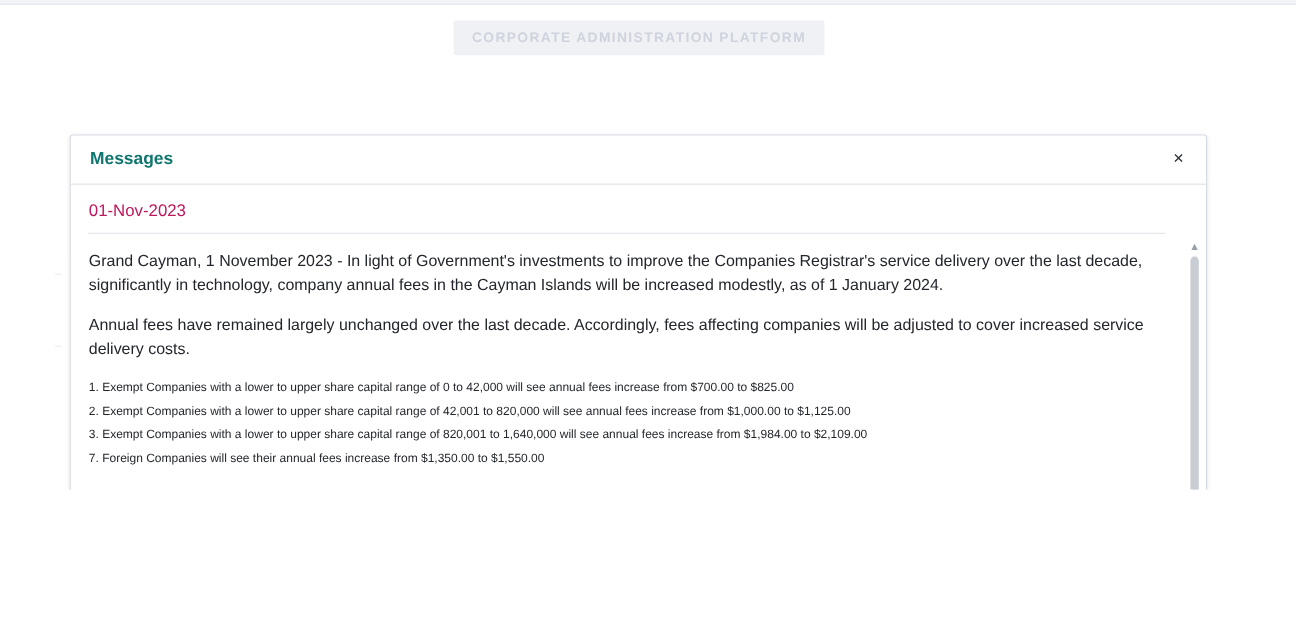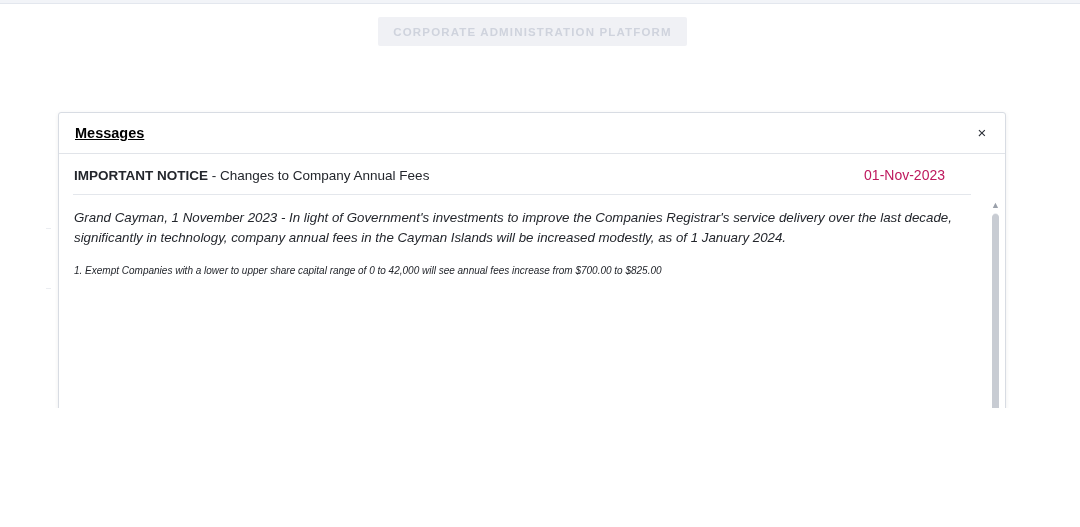--- a/index.html
+++ b/index.html
@@ -75,22 +75,21 @@
     height: 41px;
     border-bottom: 1px solid #e1e4e9;
     display: flex;
     align-items: center;
     box-sizing: border-box;
     padding: 0 16px;
   }
   .modal-title {
     font-size: 14.5px;
     font-weight: bold;
-    color: #000000;
-    text-decoration: underline;
+    color: #0f766e;
   }
   .close-btn {
     position: absolute;
     right: 14px;
     top: 11px;
     width: 18px;
     height: 18px;
     line-height: 18px;
     text-align: center;
     font-size: 15px;
@@ -125,21 +124,20 @@
     font-size: 14px;
     color: #be185d;
     white-space: nowrap;
     padding-right: 12px;
   }
   .msg-content {
     padding: 13px 18px 0 1px;
     font-size: 13.3px;
     line-height: 19.5px;
     color: #23262c;
-    font-style: italic;
   }
   .msg-content p {
     margin: 0 0 14px 0;
   }
   .msg-content p.tight { margin-bottom: 13px; }
   .fee-list {
     margin: 0;
     padding: 0;
     list-style: none;
   }
@@ -205,28 +203,31 @@
   <div class="modal">
 
     <div class="modal-header">
       <div class="modal-title">Messages</div>
       <button class="close-btn">×</button>
     </div>
 
     <div class="modal-body">
 
       <div class="msg-head">
-        <div class="msg-subject"><b>IMPORTANT NOTICE</b><span> - Changes to Company Annual Fees</span></div>
         <div class="msg-date">01-Nov-2023</div>
       </div>
 
       <div class="msg-content">
         <p>Grand Cayman, 1 November 2023 - In light of Government's investments to improve the Companies Registrar's service delivery over the last decade, significantly in technology, company annual fees in the Cayman Islands will be increased modestly, as of 1 January 2024.</p>
+        <p>Annual fees have remained largely unchanged over the last decade.  Accordingly, fees affecting companies will be adjusted to cover increased service delivery costs.</p>
         <ul class="fee-list">
           <li>1. Exempt Companies with a lower to upper share capital range of 0 to 42,000 will see annual fees increase from $700.00 to $825.00</li>
+          <li>2. Exempt Companies with a lower to upper share capital range of 42,001 to 820,000 will see annual fees increase from $1,000.00 to $1,125.00</li>
+          <li>3. Exempt Companies with a lower to upper share capital range of 820,001 to 1,640,000 will see annual fees increase from $1,984.00 to $2,109.00</li>
+          <li>7. Foreign Companies will see their annual fees increase from $1,350.00 to $1,550.00</li>
         </ul>
       </div>
 
       <div class="scrollbar">
         <div class="sb-arrow sb-up">▲</div>
         <div class="sb-track"></div>
         <div class="sb-thumb"></div>
 
       </div>
 

